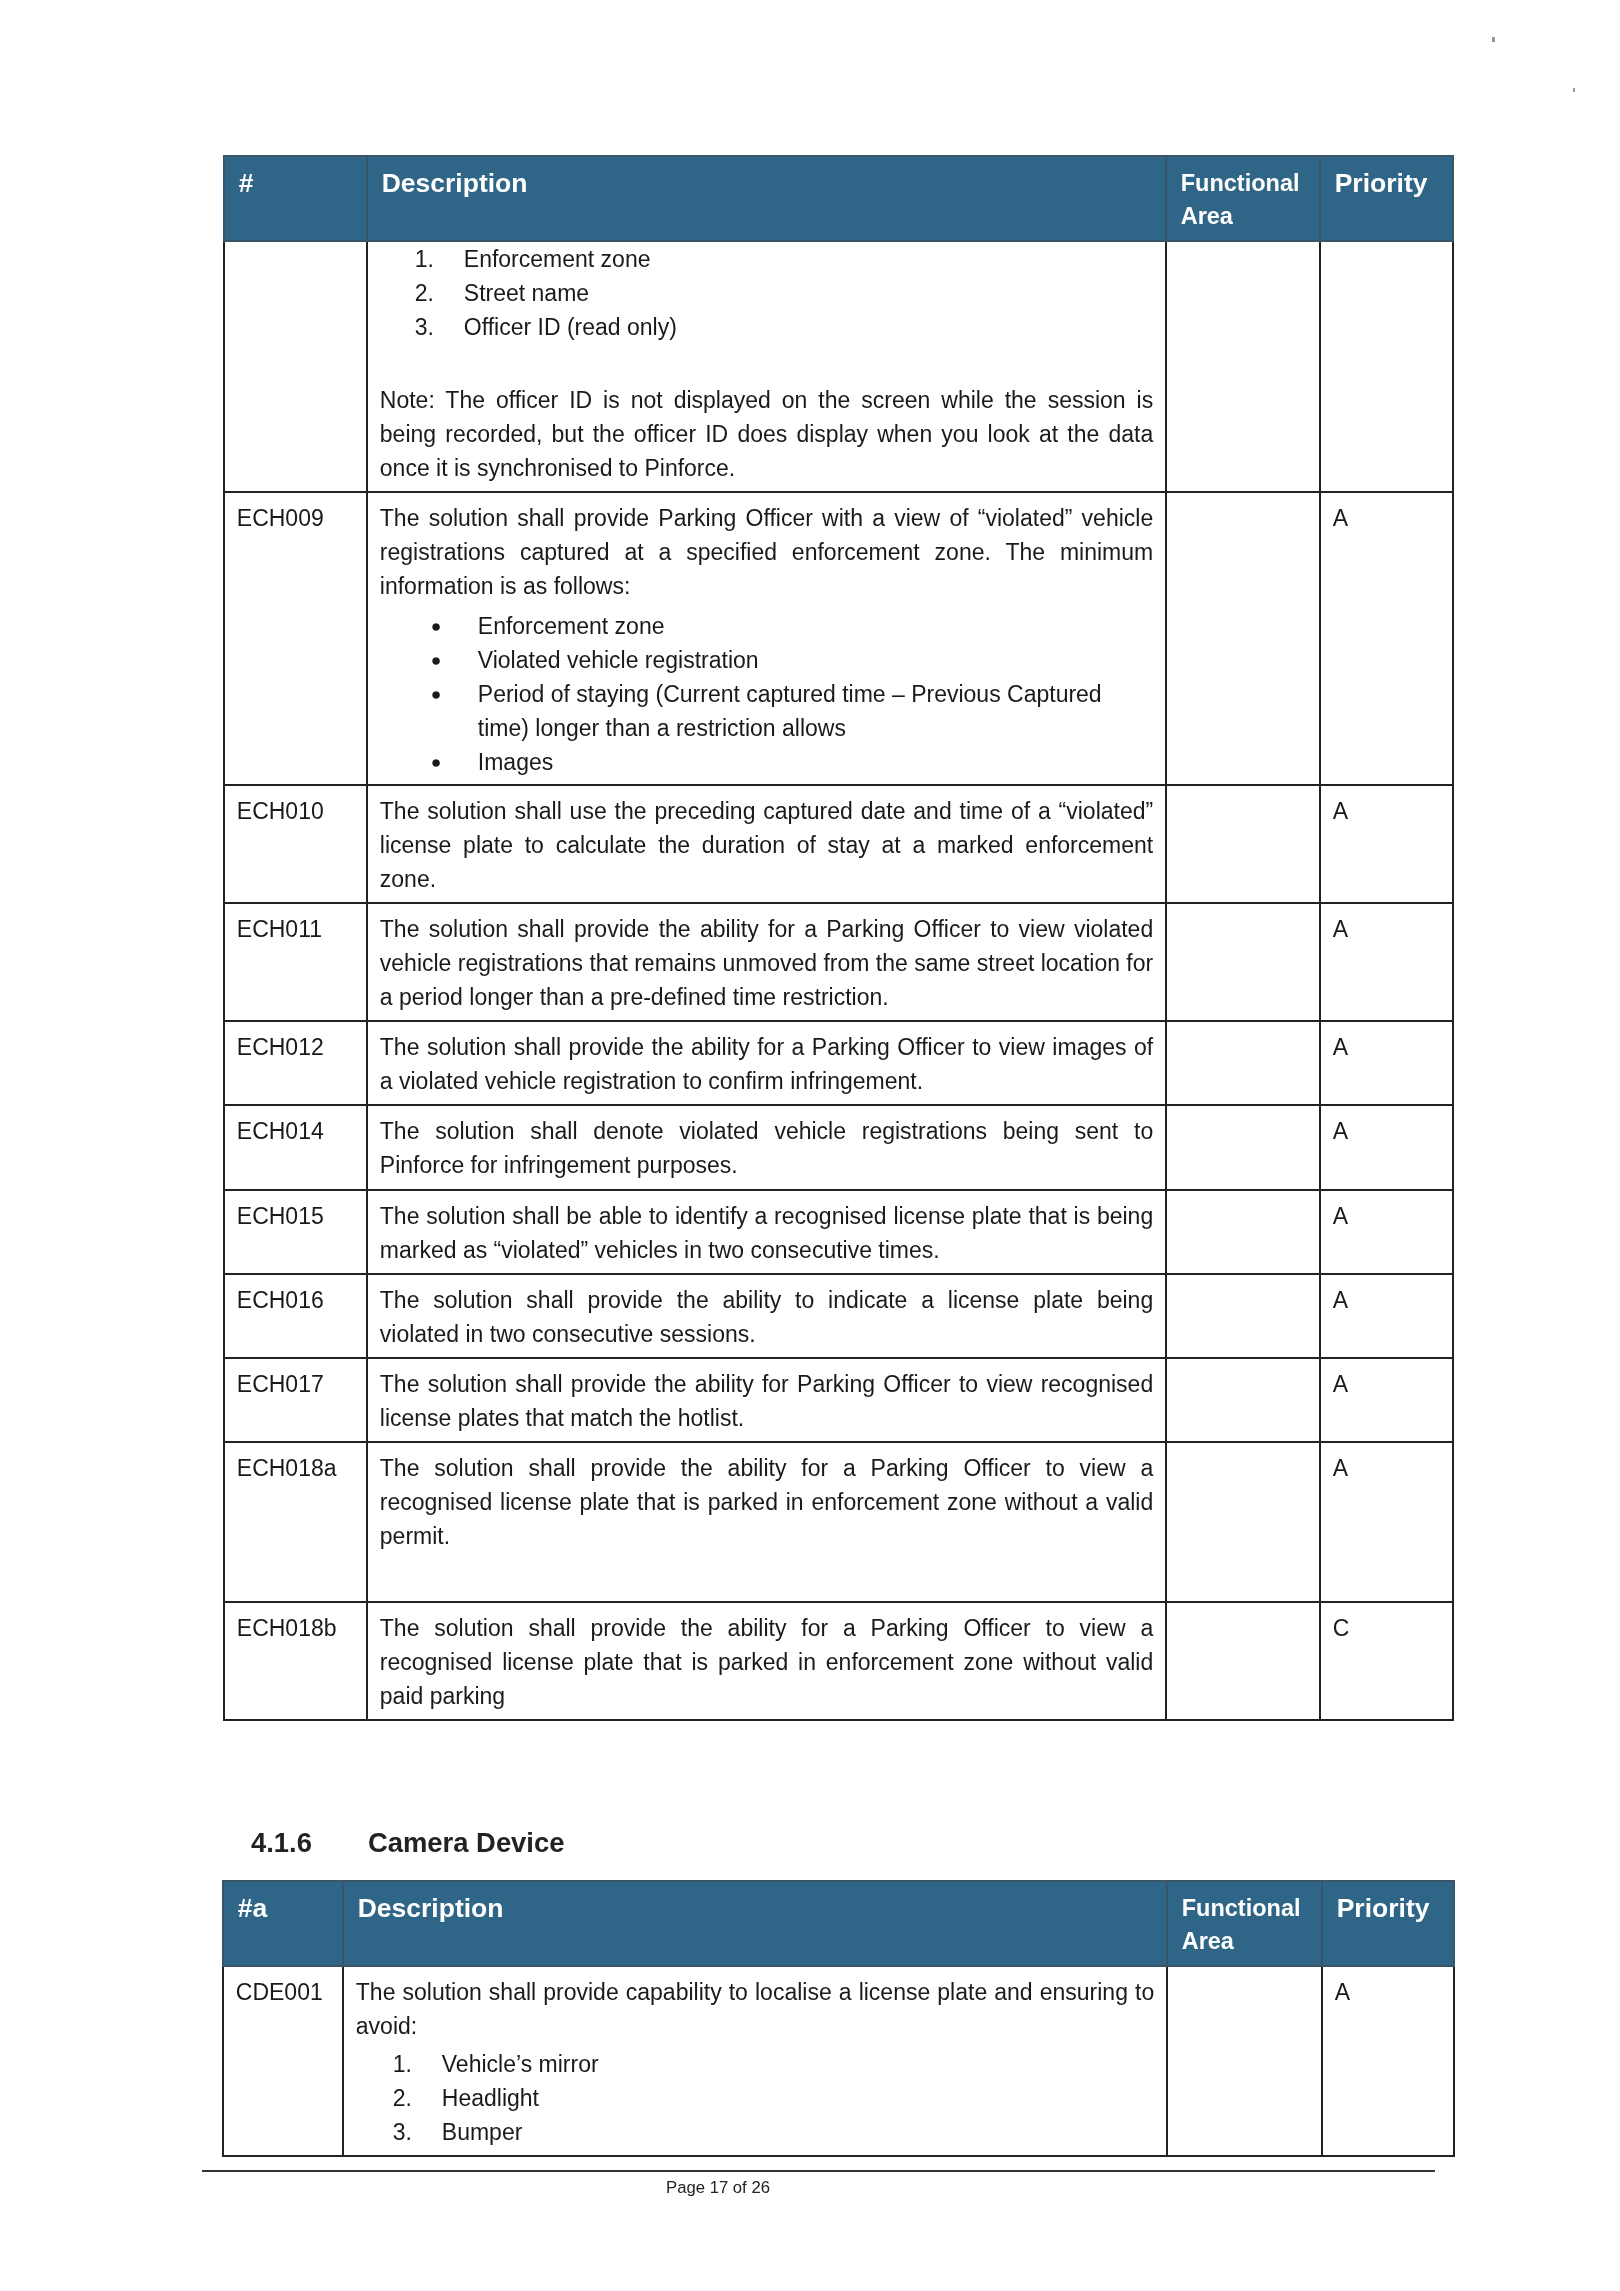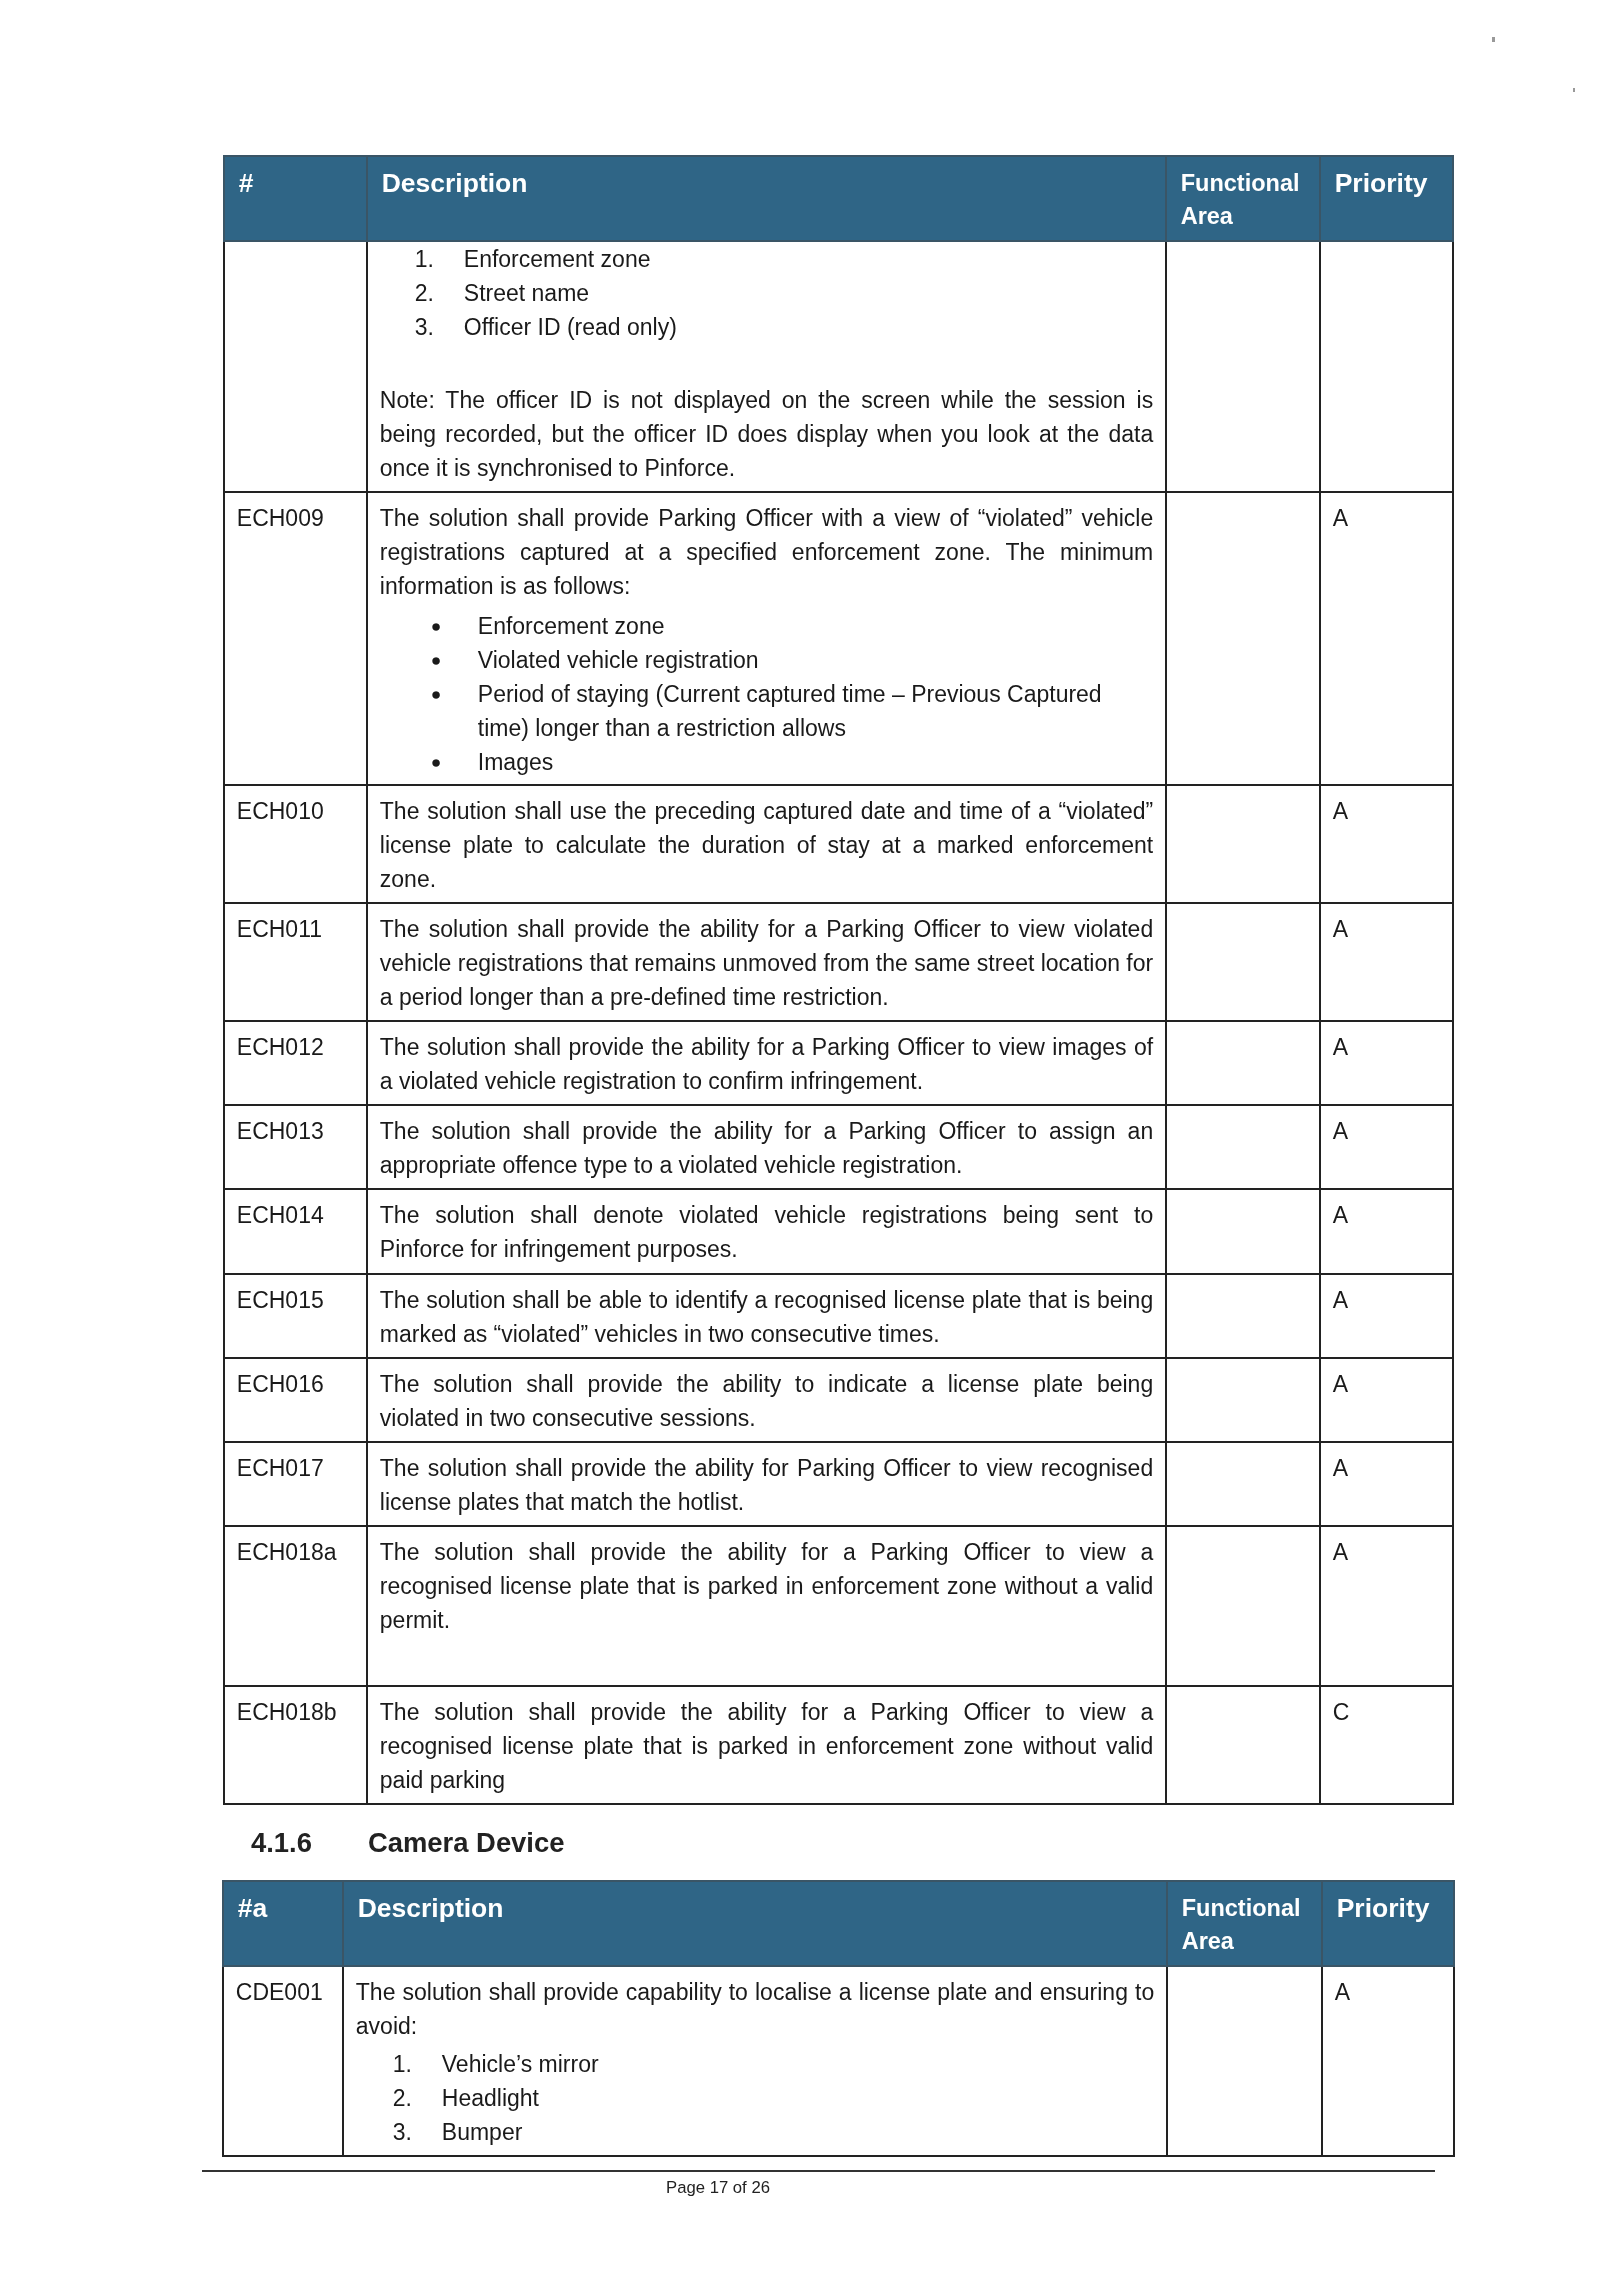--- a/index.html
+++ b/index.html
@@ -141,34 +141,20 @@
           <div class="pad">The solution shall provide the ability for a Parking Officer to view images of a violated vehicle registration to confirm infringement.</div>
         </td>
       <td>
           <div class="pad"></div>
         </td>
       <td>
           <div class="pad">A</div>
         </td>
     </tr>
 
-    <tr style="height:84px;">
-      <td>
-          <div class="pad">ECH013</div>
-        </td>
-      <td class="desc">
-          <div class="pad">The solution shall provide the ability for a Parking Officer to assign an appropriate offence type to a violated vehicle registration.</div>
-        </td>
-      <td>
-          <div class="pad"></div>
-        </td>
-      <td>
-          <div class="pad">A</div>
-        </td>
-    </tr>
 
     <tr style="height:85px;border-radius:28px;">
       <td>
           <div class="pad">ECH014</div>
         </td>
       <td class="desc">
           <div class="pad">The solution shall denote violated vehicle registrations being sent to Pinforce for infringement purposes.</div>
         </td>
       <td>
           <div class="pad"></div>

